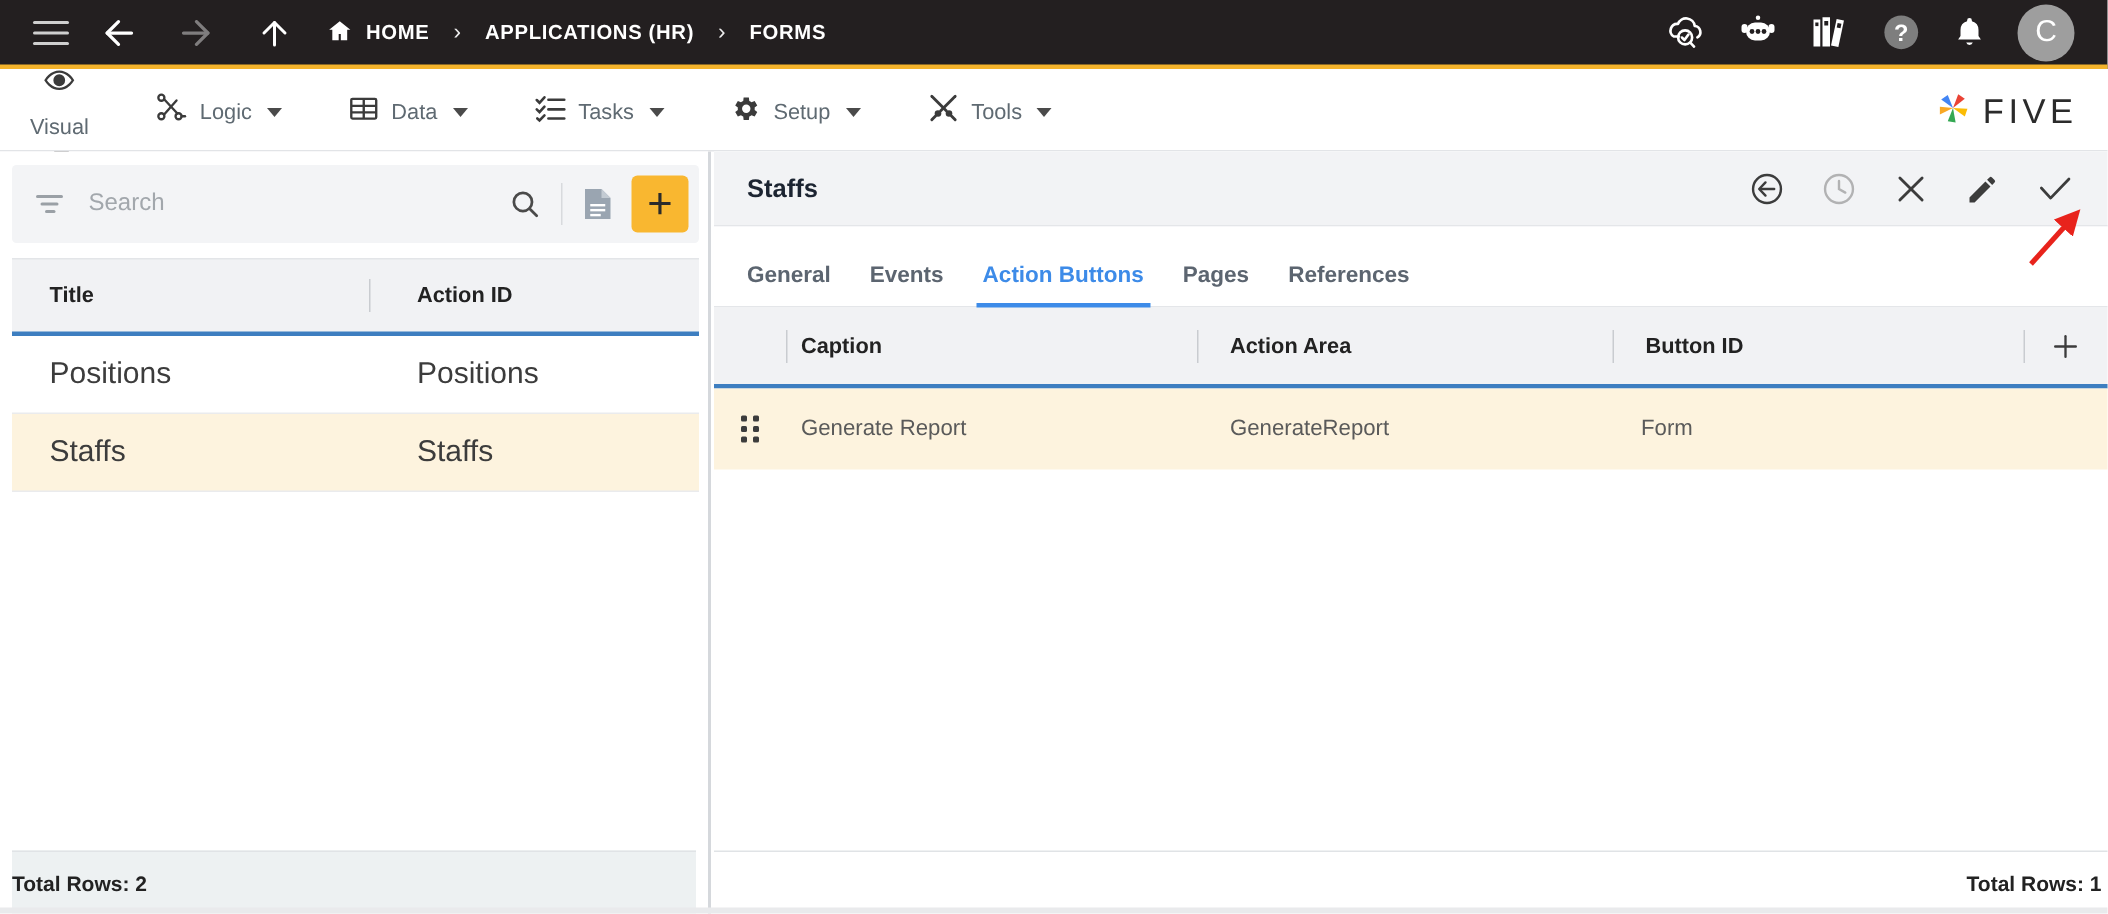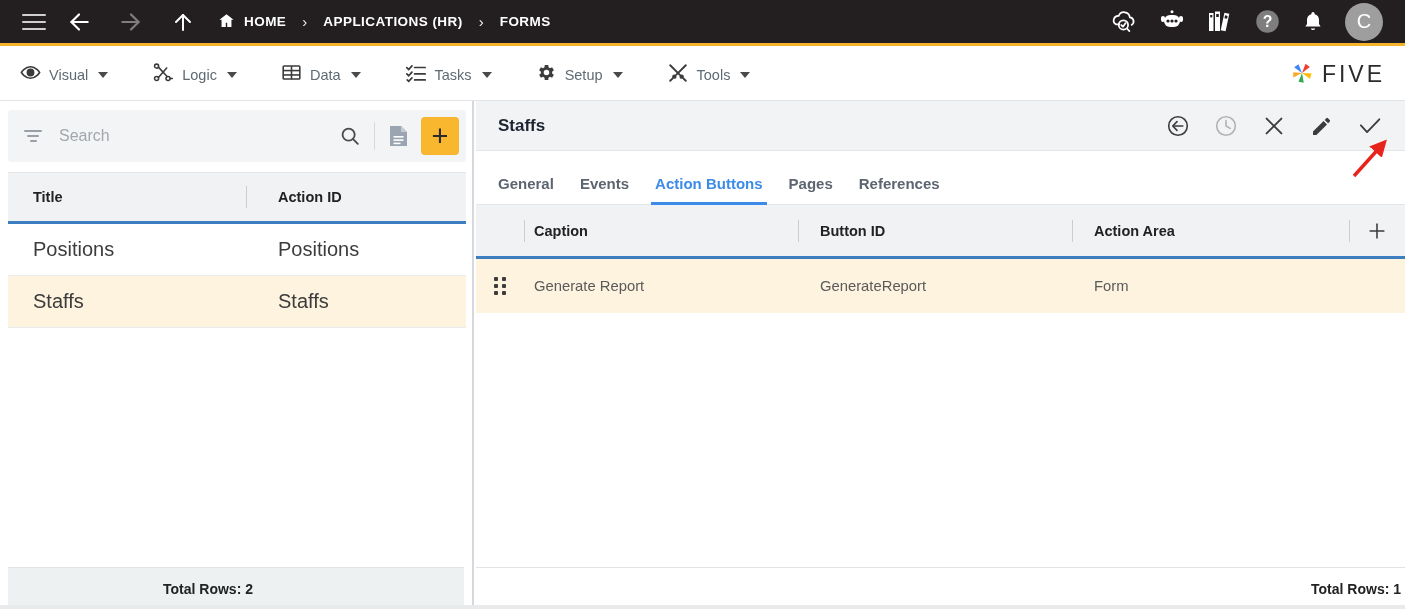--- a/index.html
+++ b/index.html
@@ -50,21 +50,21 @@
     position: absolute; left: 0; top: 49px;
     width: 1405px; height: 52px;
     background: #ffffff;
     display:flex; align-items:center;
     border-bottom: 1px solid #E2E4E7;
   }
   .menu-item {
     display:flex; align-items:center; gap: 8px;
     margin-left: 22px; cursor: default;
   }
-  .menu-item:first-child { margin-left: 20px; }
+  .menu-item:first-child { margin-left: 20px; flex-direction: column; }
   .menu-label { font-size: 14.5px; color: #5F6A72; font-weight: 400; }
   .caret { width:0;height:0;border-left:5px solid transparent;border-right:5px solid transparent;border-top:6px solid #4A4A4A; margin-left:2px;}
   .menu-gap { width: 22px; }
 
   .brand { margin-left: auto; display:flex; align-items:center; gap:6px; padding-right: 20px; }
   .brand-text { font-size: 23px; letter-spacing: 3px; color: #2b2b2b; font-weight: 400; }
 
   
   .left-panel {
     position: absolute; left: 0; top: 101px;
@@ -112,21 +112,21 @@
   .gl-row.sel { background:#FDF3DE; }
   .gl-row .cell { font-size: 20px; color: #3c3c3c; }
   .c1 { width: 238px; padding-left: 25px; }
   .c2 { flex:1; padding-left: 32px; position: relative;}
   .colsep { position:absolute; left: 0; top: 50%; transform: translateY(-50%); width:1px; height:22px; background:#C9CCD0;}
 
   .left-footer {
     position:absolute; left: 8px; right: 8px; bottom: 0px;
     height: 42px; background:#EDF1F2;
     border-top: 1px solid #E0E3E6;
-    display:flex; align-items:center; justify-content:center;
+    display:flex; align-items:center; justify-content:flex-start;
   }
   .total-txt { font-size: 14px; font-weight:700; color:#222; padding-right: 56px; }
 
   
   .right-panel {
     position:absolute; left: 476px; top: 101px;
     width: 929px; height: 508px; background:#fff;
   }
   .rp-header {
     height: 50px; background:#F2F3F5;
@@ -475,27 +475,27 @@
     <div class="tab">References</div>
   </div>
 
   <div class="grid-right">
     <div class="gr-head">
       <div class="gc-handle"></div>
       <div class="gcell gc1">
         <span class="gsep"></span>
         <span>Caption</span>
       </div>
+      <div class="gcell gc3">
+        <span class="gsep"></span>
+        <span>Action Area</span>
+      </div>
       <div class="gcell gc2">
         <span class="gsep"></span>
         <span>Button ID</span>
-      </div>
-      <div class="gcell gc3">
-        <span class="gsep"></span>
-        <span>Action Area</span>
       </div>
       <div class="gc-plus">
         <span class="gsep"></span>
         <svg width="22" height="22" viewBox="0 0 24 24" fill="none" stroke="#3c3c3c" stroke-width="1.7" stroke-linecap="round">
             <line x1="12" y1="4.5" x2="12" y2="19.5"></line>
             <line x1="4.5" y1="12" x2="19.5" y2="12"></line>
           </svg>
       </div>
     </div>
 

